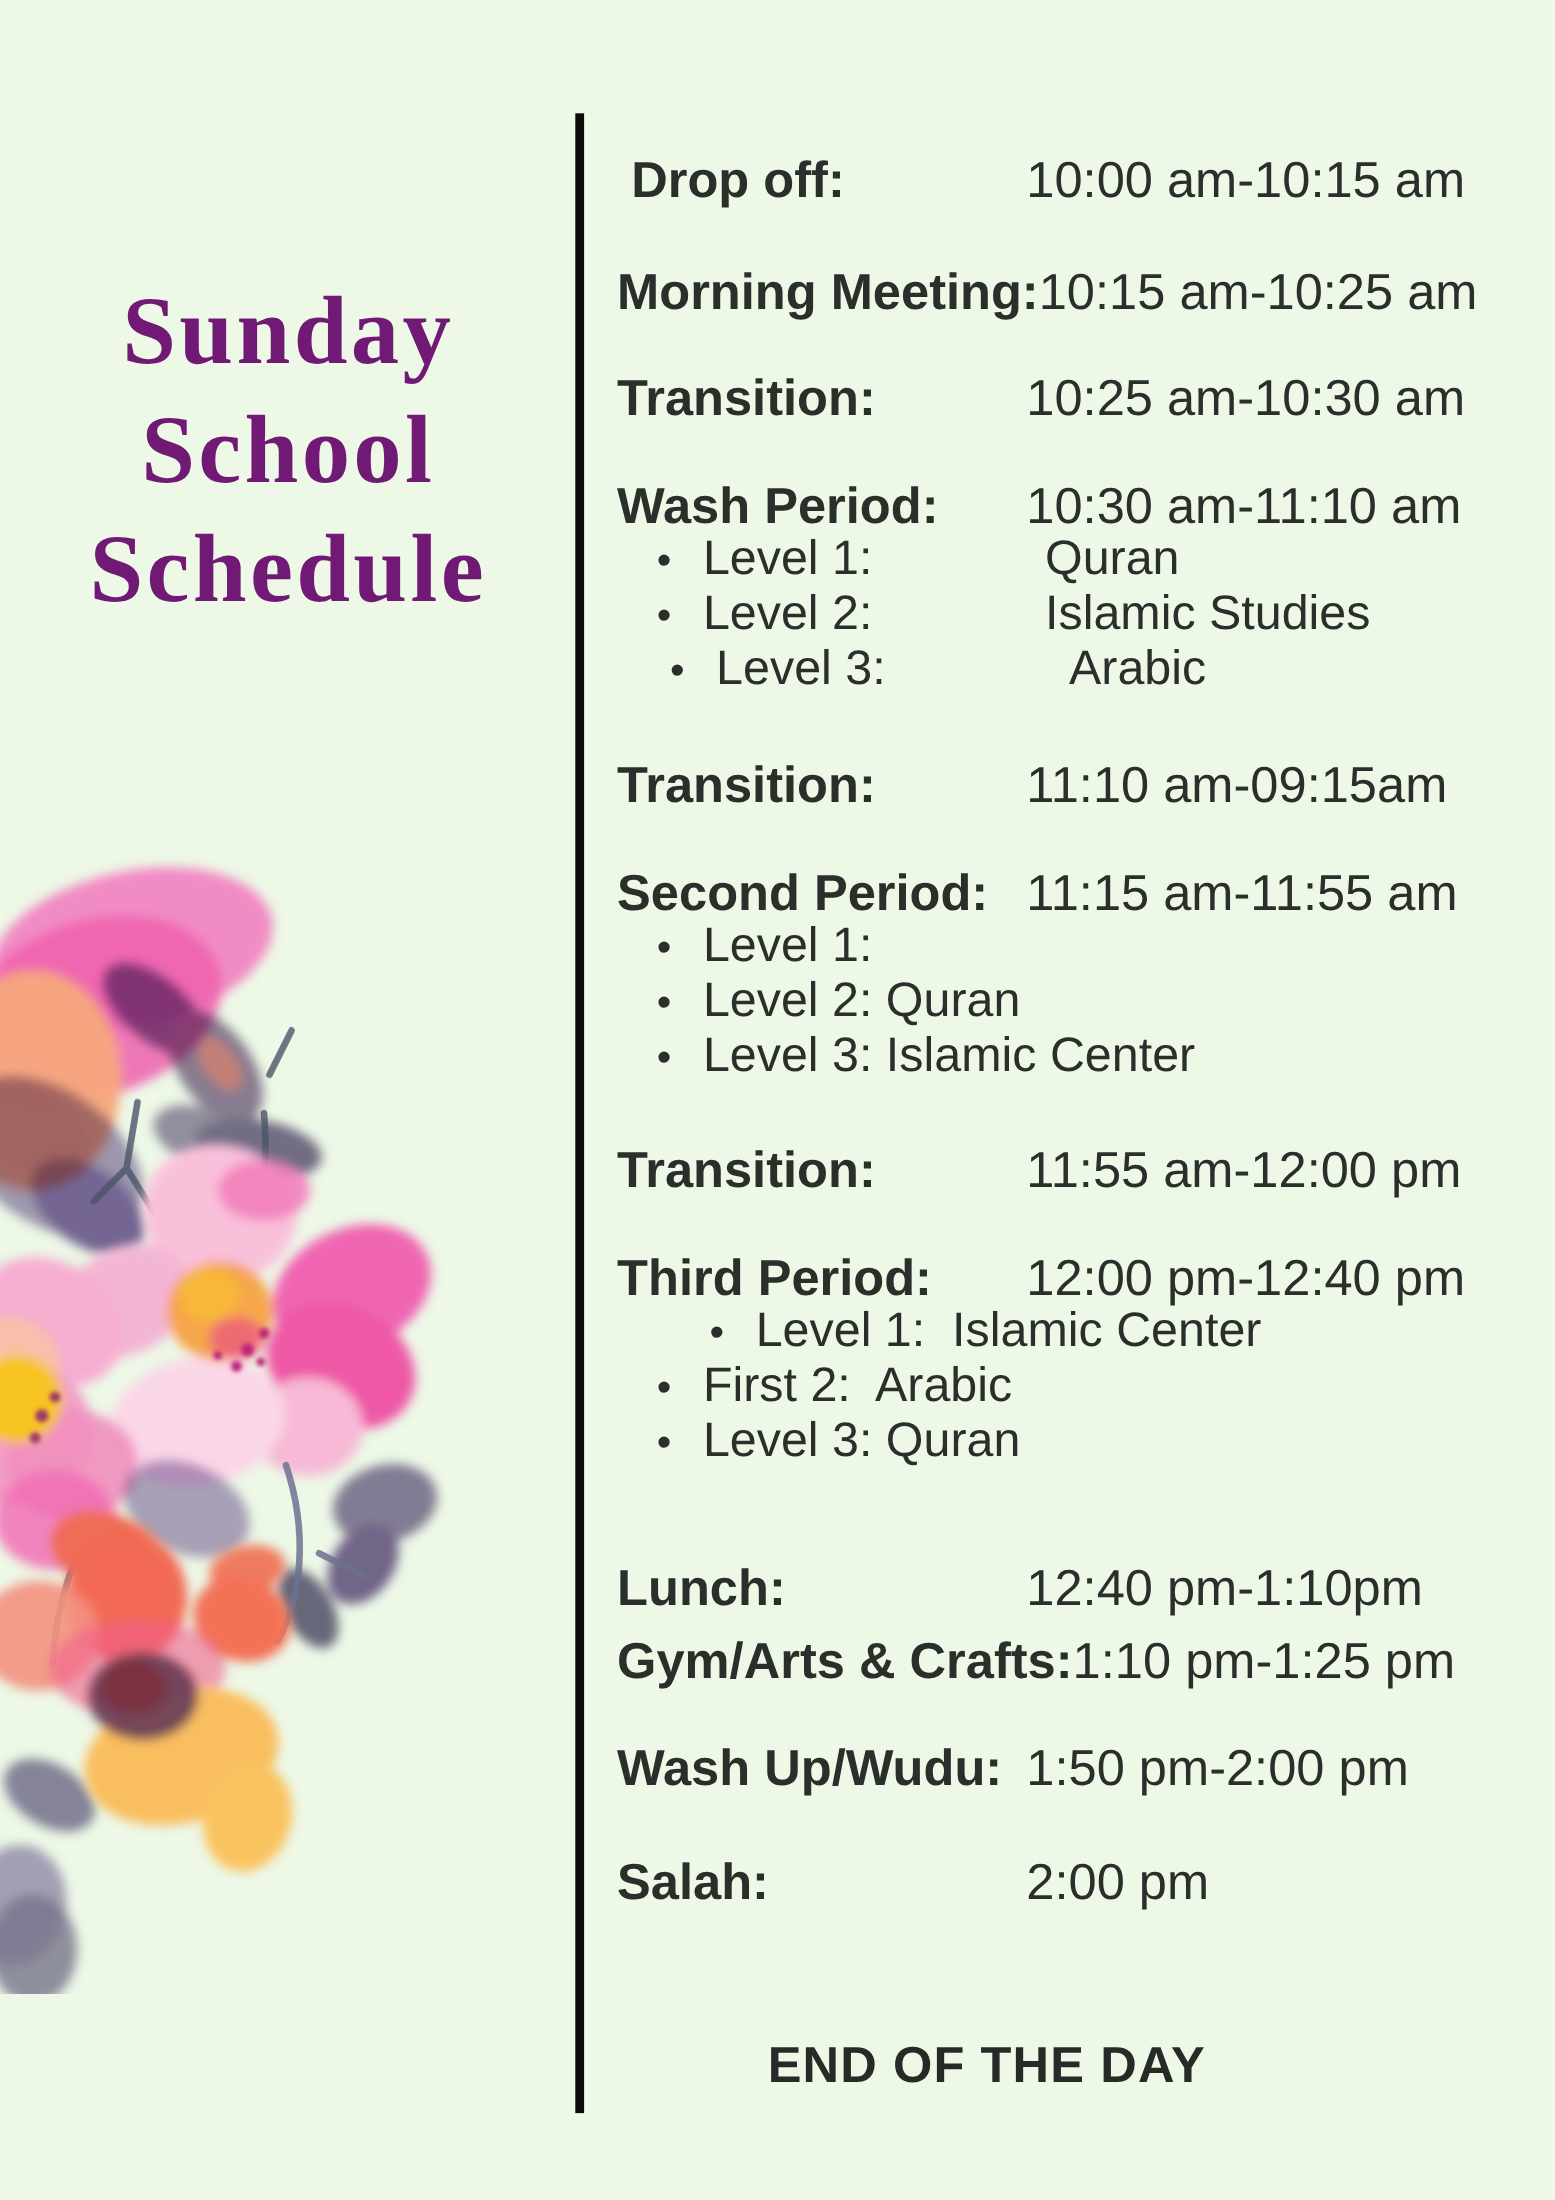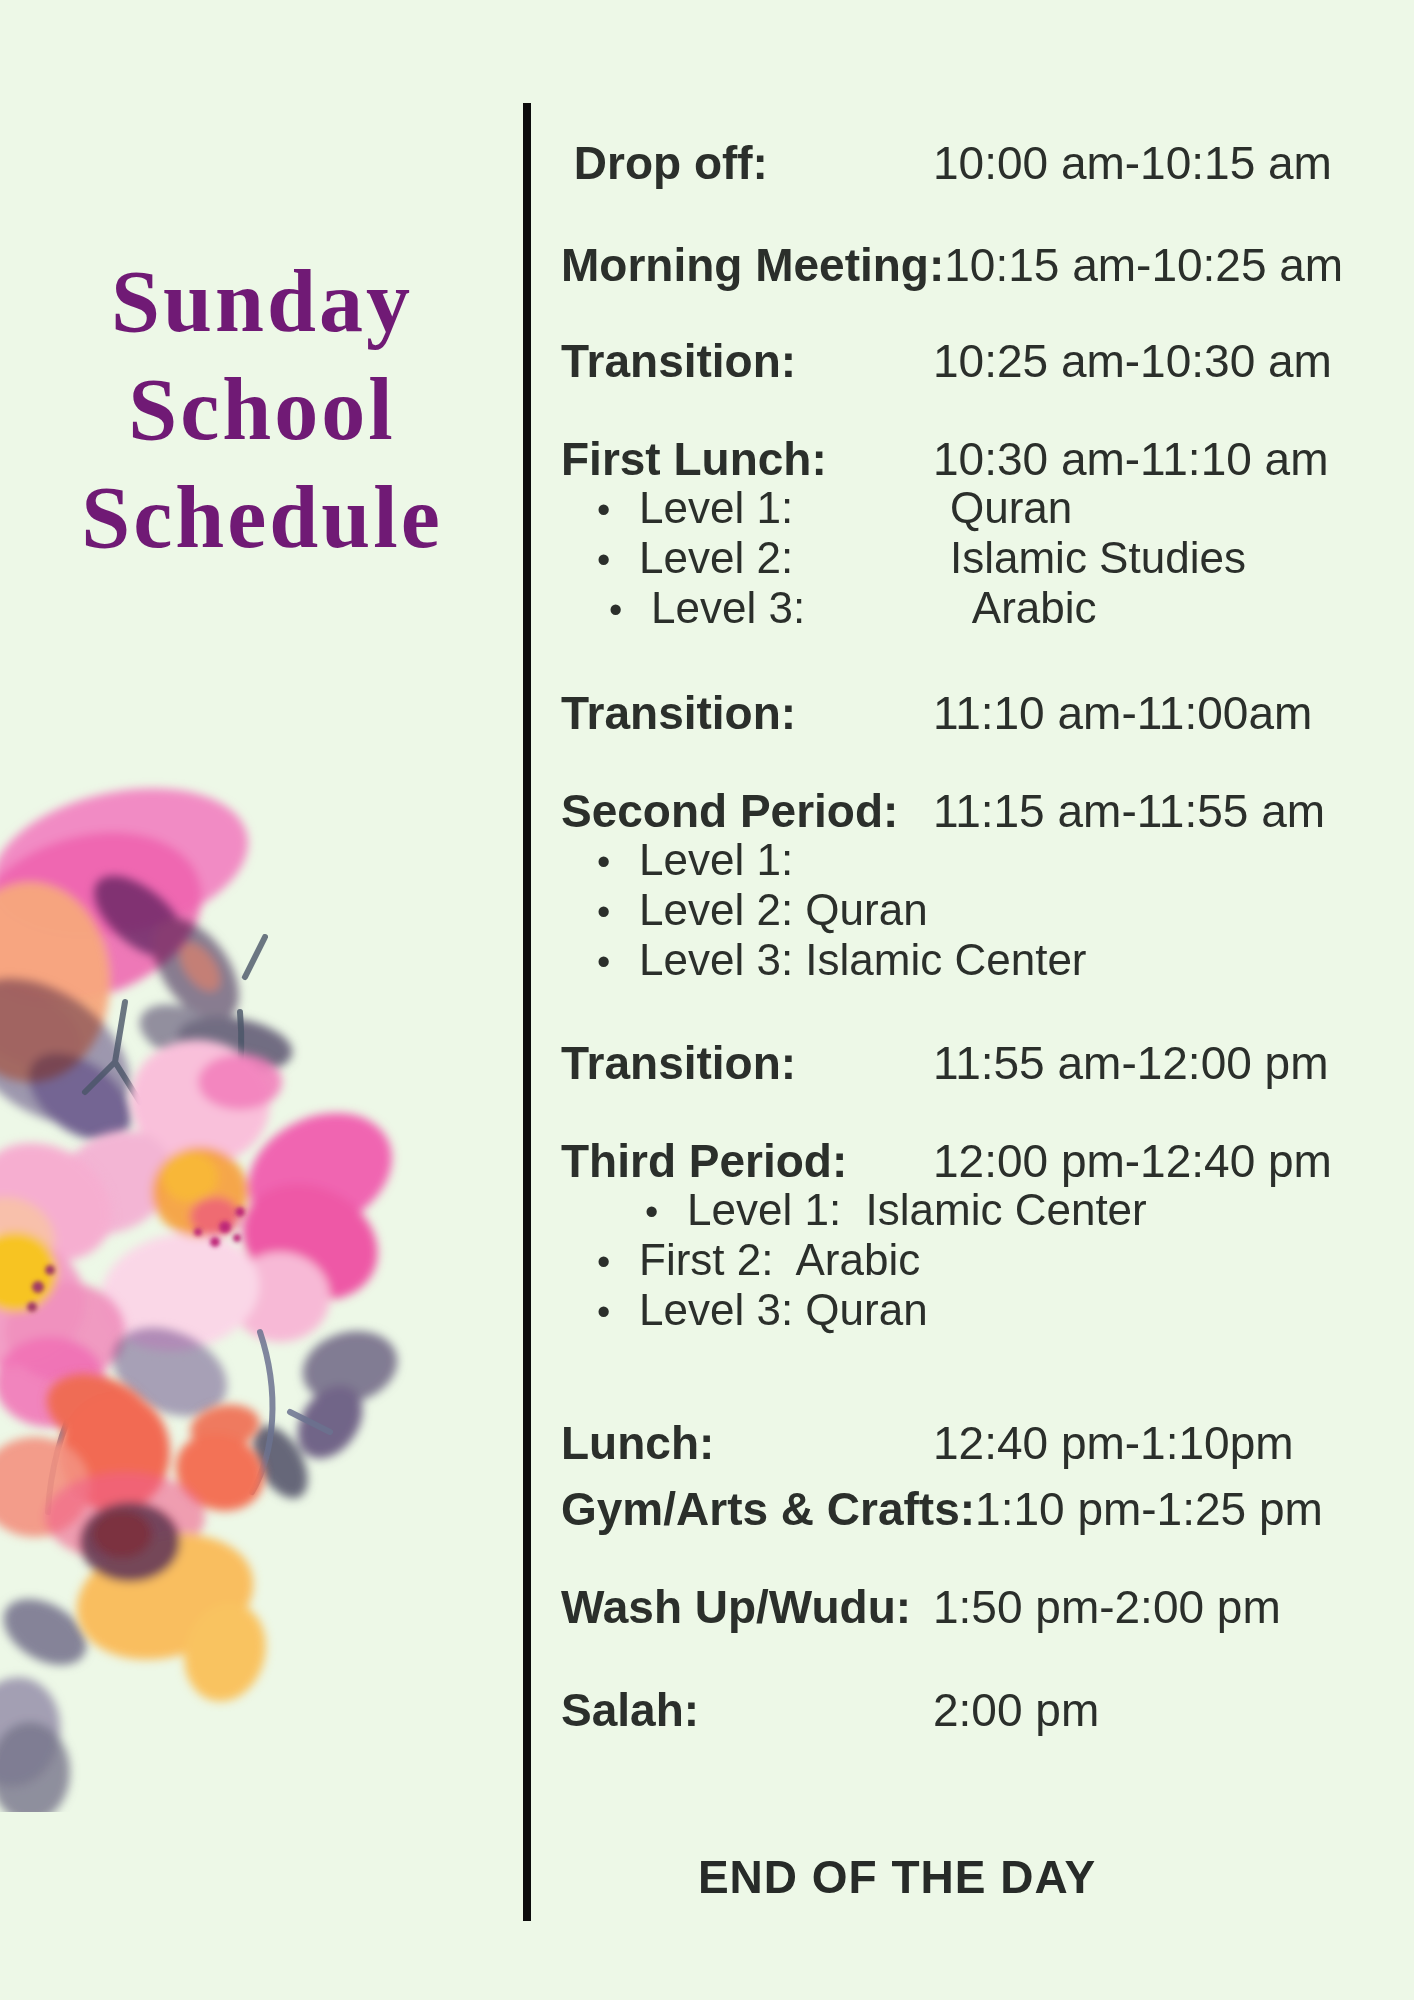--- a/index.html
+++ b/index.html
@@ -172,25 +172,25 @@
       <ellipse cx="235" cy="880" rx="40" ry="50" fill="#f9c360" transform="rotate(15 235 880)"></ellipse>
       <ellipse cx="140" cy="770" rx="50" ry="40" fill="#6d4059" opacity="0.95"></ellipse>
       <ellipse cx="132" cy="762" rx="30" ry="24" fill="#7c2f3d" opacity="0.9"></ellipse>
     </g>
   </svg>
 
   <div id="schedule-rows">
       <div class="row" style="top: 132px;"><span class="label"> Drop off:</span><span class="time">10:00 am-10:15 am</span></div>
       <div class="row" style="top: 234px;"><span class="label">Morning Meeting:</span><span class="time">10:15 am-10:25 am</span></div>
       <div class="row" style="top: 330px;"><span class="label">Transition:</span><span class="time">10:25 am-10:30 am</span></div>
-      <div class="row" style="top: 428px;"><span class="label">First Lunch:</span><span class="time">10:30 am-11:10 am</span></div>
+      <div class="row" style="top: 428px;"><span class="label">Wash Period:</span><span class="time">10:30 am-11:10 am</span></div>
       <div class="bullet-row" style="top: 480px;"><span class="dot">•</span><span class="btext">Level 1:</span><span class="course">Quran</span></div>
       <div class="bullet-row" style="top: 530px;"><span class="dot">•</span><span class="btext">Level 2:</span><span class="course">Islamic Studies</span></div>
       <div class="bullet-row" style="top: 580px; margin-left: 12px;"><span class="dot">•</span><span class="btext">Level 3:</span><span class="course"> Arabic</span></div>
-      <div class="row" style="top: 682px;"><span class="label">Transition:</span><span class="time">11:10 am-11:00am</span></div>
+      <div class="row" style="top: 682px;"><span class="label">Transition:</span><span class="time">11:10 am-09:15am</span></div>
       <div class="row" style="top: 780px;"><span class="label">Second Period:</span><span class="time">11:15 am-11:55 am</span></div>
       <div class="bullet-row" style="top: 832px;"><span class="dot">•</span><span class="btext">Level 1:</span></div>
       <div class="bullet-row" style="top: 882px;"><span class="dot">•</span><span class="btext">Level 2: Quran</span></div>
       <div class="bullet-row" style="top: 932px;"><span class="dot">•</span><span class="btext">Level 3: Islamic Center</span></div>
       <div class="row" style="top: 1032px;"><span class="label">Transition:</span><span class="time">11:55 am-12:00 pm</span></div>
       <div class="row" style="top: 1130px;"><span class="label">Third Period:</span><span class="time">12:00 pm-12:40 pm</span></div>
       <div class="bullet-row" style="top: 1182px; margin-left: 48px;"><span class="dot">•</span><span class="btext">Level 1:  Islamic Center</span></div>
       <div class="bullet-row" style="top: 1232px;"><span class="dot">•</span><span class="btext">First 2:  Arabic</span></div>
       <div class="bullet-row" style="top: 1282px;"><span class="dot">•</span><span class="btext">Level 3: Quran</span></div>
       <div class="row" style="top: 1380px; margin-top: 32px;"><span class="label">Lunch:</span><span class="time">12:40 pm-1:10pm</span></div>

